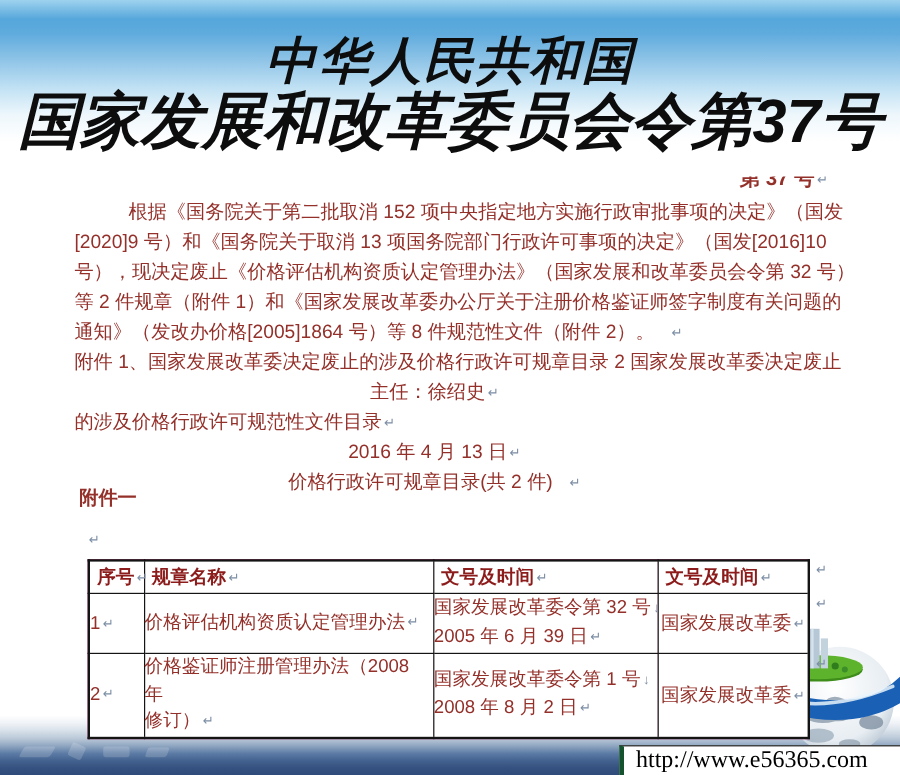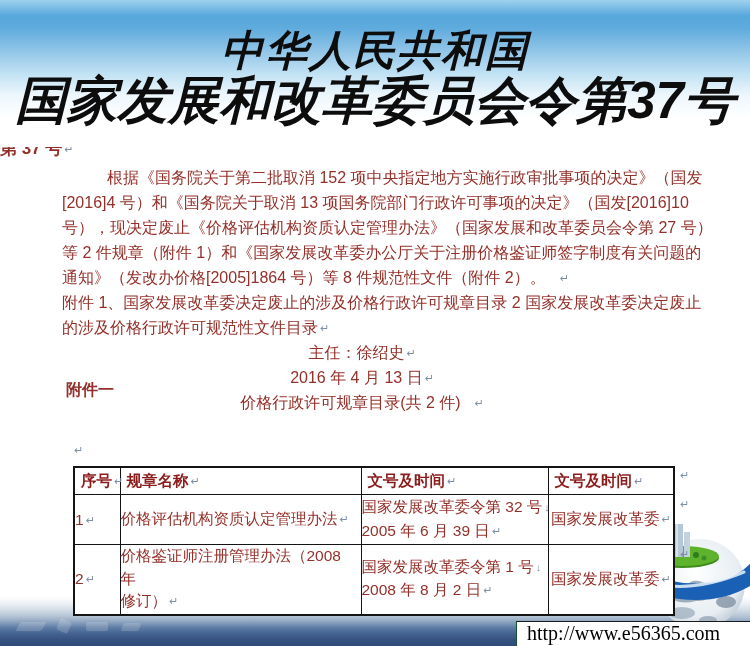--- a/index.html
+++ b/index.html
@@ -24,34 +24,34 @@
   
   .title-block{
     position:absolute;left:0;top:26px;width:750px;text-align:center;z-index:3;
     color:var(--title-black);font-weight:bold;font-style:italic;
   }
   .title-line1{font-size:42px;line-height:50px;letter-spacing:2px;}
   .title-line2{font-size:51px;line-height:50px;letter-spacing:0;}
   
   .decree-clip{
     position:absolute;left:0;top:147px;width:690px;height:11px;overflow:hidden;
-    text-align:left;z-index:3;
+    text-align:right;z-index:3;
   }
   .decree-clip .inner{
     position:relative;top:-10px;font-size:17px;font-weight:bold;color:var(--body-red);
   }
   
   .body-block{
     position:absolute;left:62px;top:165px;width:600px;z-index:3;
     color:var(--body-red);font-size:16px;
   }
   .bline{height:25px;line-height:25px;white-space:nowrap;}
   .bline.indent{text-indent:45px;text-align:center;}
   .bline.center{text-align:center;}
-  .attach-label{position:absolute;left:4px;top:212px;height:25px;line-height:25px;font-weight:bold;}
+  .attach-label{position:absolute;left:4px;top:238px;height:25px;line-height:25px;font-weight:bold;}
   .mark{
     color:var(--mark-gray);font-size:11px;font-weight:normal;font-style:normal;
     position:relative;top:-1px;margin-left:2px;
   }
   .mark.wide-gap{margin-left:14px;}
   .lone-mark{position:absolute;left:72px;top:443px;z-index:3;height:14px;line-height:14px;}
   
   table.reg{
     position:absolute;left:73px;top:466px;width:600px;z-index:3;
     border-collapse:collapse;table-layout:fixed;background:#ec4899;
@@ -79,21 +79,21 @@
   .sea .wm{position:absolute;background:rgba(255,255,255,0.17);border-radius:2px;}
   .wm1{left:18px;top:26px;width:26px;height:9px;transform:skewX(-30deg);}
   .wm2{left:58px;top:24px;width:12px;height:12px;transform:rotate(25deg);}
   .wm3{left:86px;top:26px;width:22px;height:9px;}
   .wm4{left:122px;top:27px;width:18px;height:8px;transform:skewX(-20deg);}
   
   .globe{position:absolute;left:636px;top:512px;width:114px;height:116px;z-index:2;}
   
   .url-box{
     position:absolute;left:516px;top:621px;width:234px;height:25px;z-index:4;
-    background:#ffffff;border-top:1px solid #1a1a1a;border-left:1px solid #14532d;
+    background:#ffffff;border-top:1px solid #1a1a1a;border-left:4px solid #14532d;
     box-sizing:border-box;
   }
   .url-text{
     display:block;font-family:"Liberation Serif",serif;font-size:20px;color:#000000;
     line-height:23px;padding-left:10px;text-decoration:none;
   }
 </style>
 </head>
 <body>
 
@@ -105,27 +105,27 @@
     <div class="title-line1">中华人民共和国</div>
     <div class="title-line2">国家发展和改革委员会令第37号</div>
   </div>
 
   <div class="decree-clip">
     <span class="inner"><span>第 37 号</span><span class="mark">↵</span></span>
   </div>
 
   <div class="body-block">
     <div class="bline indent">根据《国务院关于第二批取消 152 项中央指定地方实施行政审批事项的决定》（国发</div>
-    <div class="bline">[2016]4 号）和《国务院关于取消 13 项国务院部门行政许可事项的决定》（国发[2016]10</div>
-    <div class="bline">号），现决定废止《价格评估机构资质认定管理办法》（国家发展和改革委员会令第 27 号）</div>
+    <div class="bline">[2020]9 号）和《国务院关于取消 13 项国务院部门行政许可事项的决定》（国发[2016]10</div>
+    <div class="bline">号），现决定废止《价格评估机构资质认定管理办法》（国家发展和改革委员会令第 32 号）</div>
     <div class="bline">等 2 件规章（附件 1）和《国家发展改革委办公厅关于注册价格鉴证师签字制度有关问题的</div>
     <div class="bline"><span>通知》（发改办价格[2005]1864 号）等 8 件规范性文件（附件 2）。</span><span class="mark wide-gap">↵</span></div>
     <div class="bline">附件 1、国家发展改革委决定废止的涉及价格行政许可规章目录 2 国家发展改革委决定废止</div>
+    <div class="bline center"><span>主任：徐绍史</span><span class="mark">↵</span></div>
     <div class="bline"><span>的涉及价格行政许可规范性文件目录</span><span class="mark">↵</span></div>
-    <div class="bline center"><span>主任：徐绍史</span><span class="mark">↵</span></div>
     <div class="bline center"><span>2016 年 4 月 13 日</span><span class="mark">↵</span></div>
     <div class="bline center"><span>价格行政许可规章目录(共 2 件)</span><span class="mark wide-gap">↵</span></div>
     <div class="attach-label">附件一</div>
   </div>
 
   <span class="mark lone-mark">↵</span>
 
   <table class="reg">
     <colgroup>
       <col style="width:46px">

